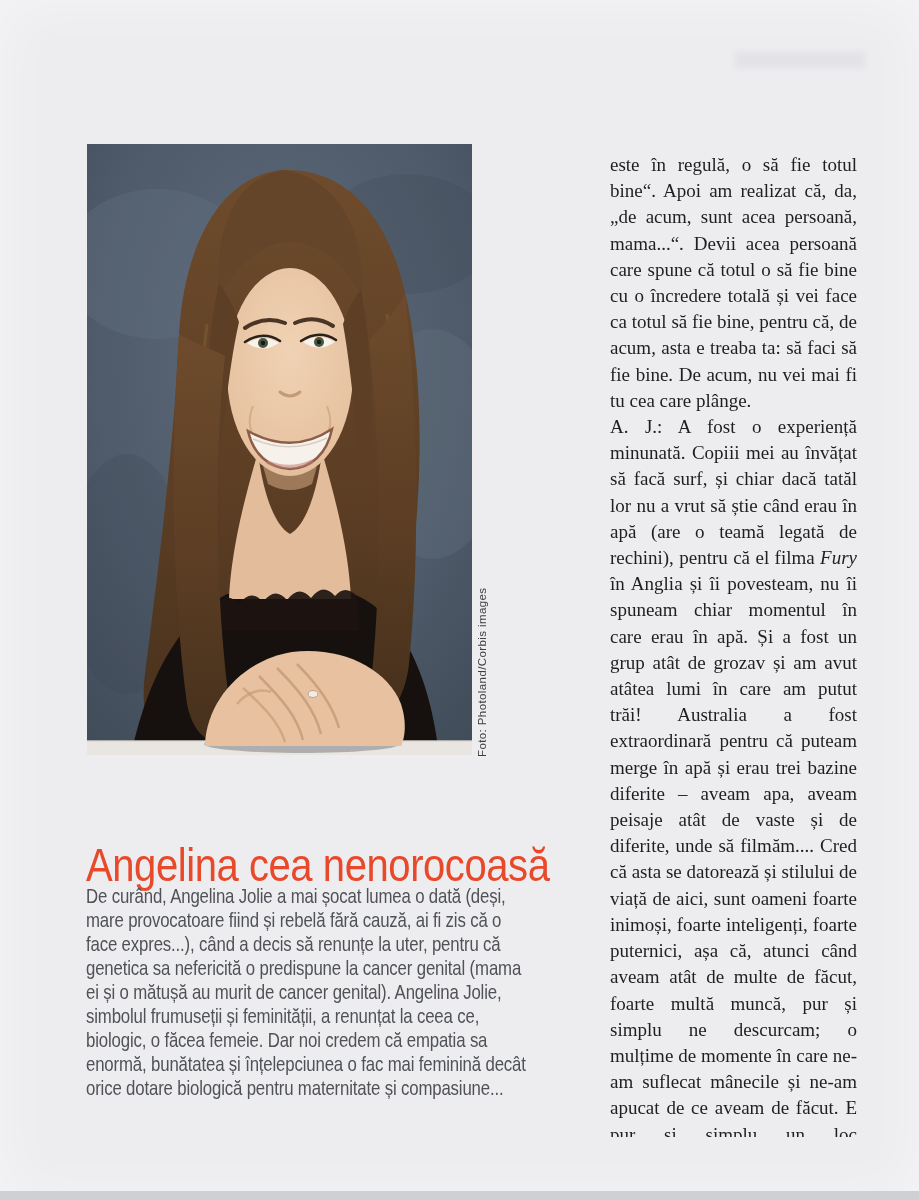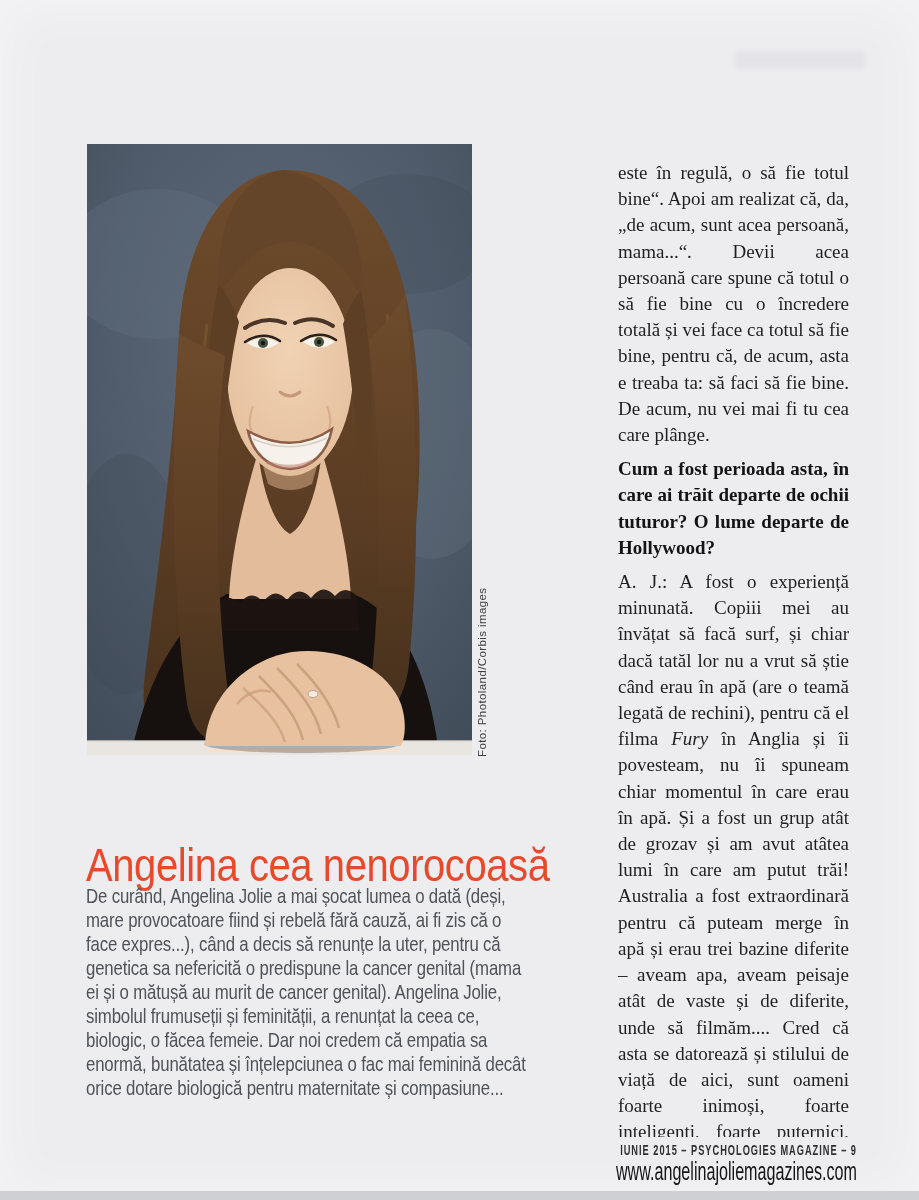--- a/index.html
+++ b/index.html
@@ -13,21 +13,21 @@
         font-size:11.5px;letter-spacing:.4px;color:#3f3f3f;white-space:nowrap;}
   .headline{position:absolute;left:86px;top:838px;width:620px;
         font-size:46px;font-weight:400;letter-spacing:-.5px;color:#e8492a;
         transform:scaleX(.87);transform-origin:0 50%;white-space:nowrap;}
   .intro{position:absolute;left:86px;top:884px;width:560px;
         font-size:21px;line-height:24px;color:#4f5257;letter-spacing:-.2px;
         transform:scaleX(.8);transform-origin:0 0;}
   .col-right{position:absolute;left:610px;top:152px;width:247px;height:985px;overflow:hidden;
         font-family:"Liberation Serif",serif;font-size:19px;line-height:26.2px;color:#1f1f1f;
         text-align:justify;}
-  .col-right p{margin:8px;}
+  .col-right p{margin:0;}
   .col-right p.q{font-weight:700;color:#141414;}
   .col-right strong{font-weight:400;}
   .col-right em{}
   .footer{position:absolute;right:62px;top:1142px;width:420px;text-align:right;}
   .footer-issue{font-size:14px;font-weight:700;letter-spacing:1.5px;color:#2f2f2f;
         transform:scaleX(.66);transform-origin:100% 50%;white-space:nowrap;line-height:17px;}
   .footer-url{font-size:26px;font-weight:400;color:#151515;
         transform:scaleX(.62);transform-origin:100% 50%;white-space:nowrap;line-height:24px;}
   .bottom-strip{position:absolute;left:0;bottom:0;width:919px;height:9px;background:#cfd0d4;}
   .ghost{position:absolute;left:735px;top:52px;width:130px;height:16px;border-radius:4px;
@@ -121,25 +121,20 @@
   </div>
 
   <div class="photo-credit">Foto: Photoland/Corbis images</div>
 
   <h1 class="headline" style="margin:0;">Angelina cea nenorocoasă</h1>
 
   <div class="intro">De curând, Angelina Jolie a mai șocat lumea o dată (deși, mare provocatoare fiind și rebelă fără cauză, ai fi zis că o face expres...), când a decis să renunțe la uter, pentru că genetica sa nefericită o predispune la cancer genital (mama ei și o mătușă au murit de cancer genital). Angelina Jolie, simbolul frumuseții și feminității, a renunțat la ceea ce, biologic, o făcea femeie. Dar noi credem că empatia sa enormă, bunătatea și înțelepciunea o fac mai feminină decât orice dotare biologică pentru maternitate și compasiune...</div>
 
   <div class="col-right">
     <p>este în regulă, o să fie totul bine“. Apoi am realizat că, da, „de acum, sunt acea persoană, mama...“. Devii acea persoană care spune că totul o să fie bine cu o încredere totală și vei face ca totul să fie bine, pentru că, de acum, asta e treaba ta: să faci să fie bine. De acum, nu vei mai fi tu cea care plânge.</p>
-    <p class="q">Cum a fost perioada asta, în care ai trăit departe de ochii tuturor? O lume departe de Hollywood?</p>
     <p><strong>A. J.:</strong><span> A fost o experiență minunată. Copiii mei au învățat să facă surf, și chiar dacă tatăl lor nu a vrut să știe când erau în apă (are o teamă legată de rechini), pentru că el filma </span><em>Fury</em><span> în Anglia și îi povesteam, nu îi spuneam chiar momentul în care erau în apă. Și a fost un grup atât de grozav și am avut atâtea lumi în care am putut trăi! Australia a fost extraordinară pentru că puteam merge în apă și erau trei bazine diferite – aveam apa, aveam peisaje atât de vaste și de diferite, unde să filmăm.... Cred că asta se datorează și stilului de viață de aici, sunt oameni foarte inimoși, foarte inteligenți, foarte puternici, așa că, atunci când aveam atât de multe de făcut, foarte multă muncă, pur și simplu ne descurcam; o mulțime de momente în care ne-am suflecat mânecile și ne-am apucat de ce aveam de făcut. E pur și simplu un loc extraordinar pentru copii! Am petrecut multe seri în grădina zoologică și eram toți îmbrăcați în costume de animale. Copiii noștri au vrut să ne potrivim, așa că, pe la sfârșitul serii, dormeam cu toții în Grădina Zoologică Taronga și toți aveam salopete pe noi, fiind o varietate de animale.</span></p>
 
   </div>
 
-  <div class="footer">
-    <div class="footer-issue">IUNIE 2015 – PSYCHOLOGIES MAGAZINE – 9</div>
-    <div class="footer-url">www.angelinajoliemagazines.com</div>
-  </div>
 
   <div class="bottom-strip"></div>
 
 </div>
 
 </body></html>

